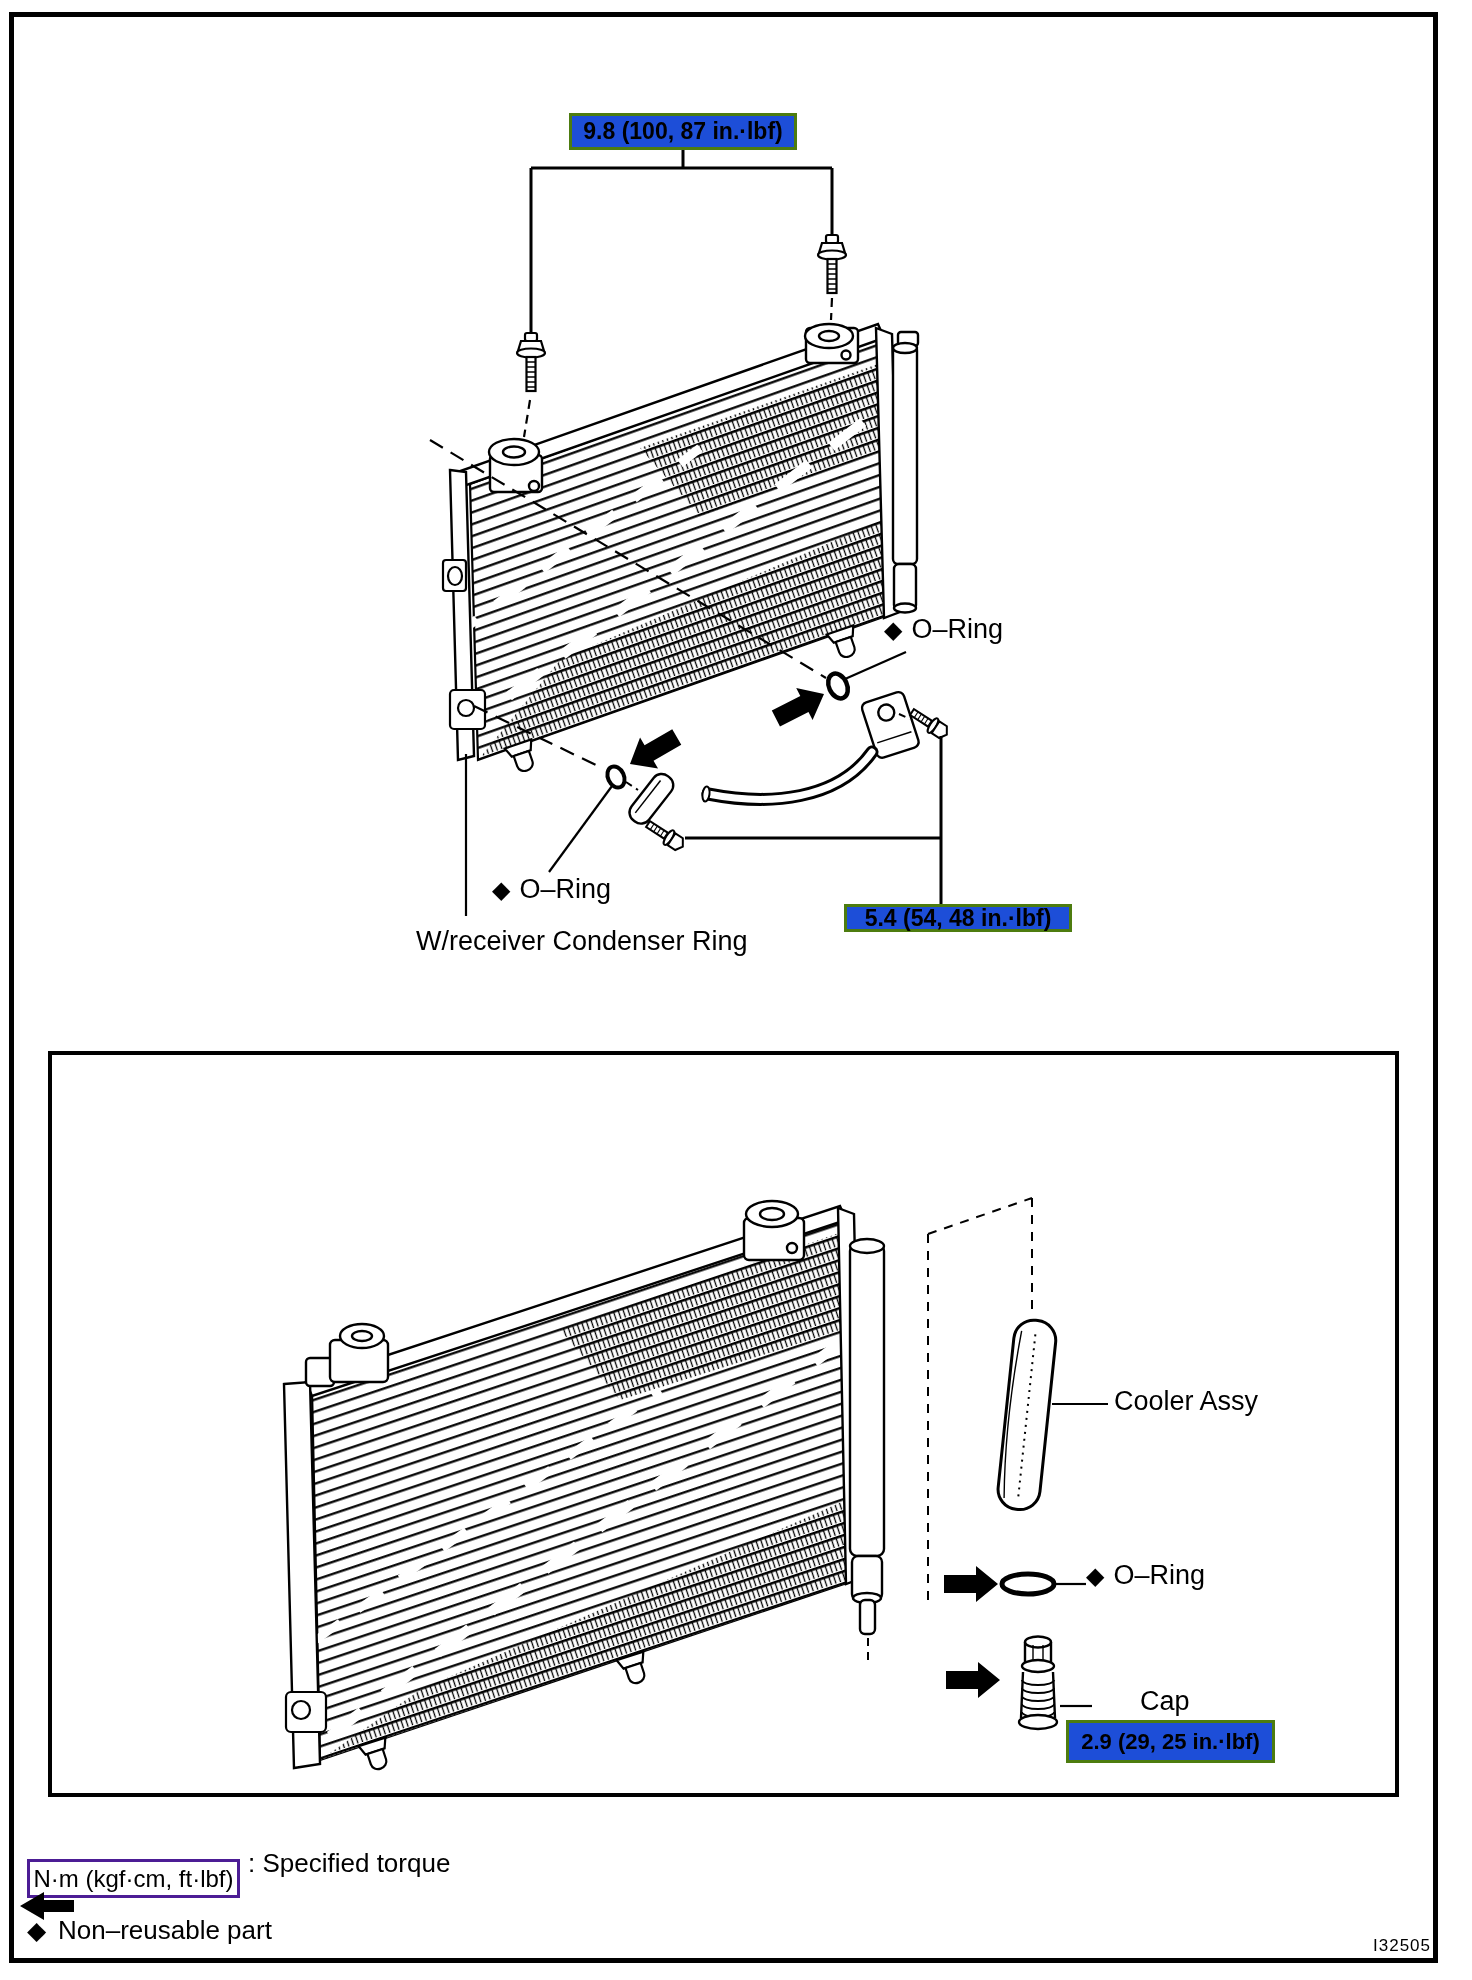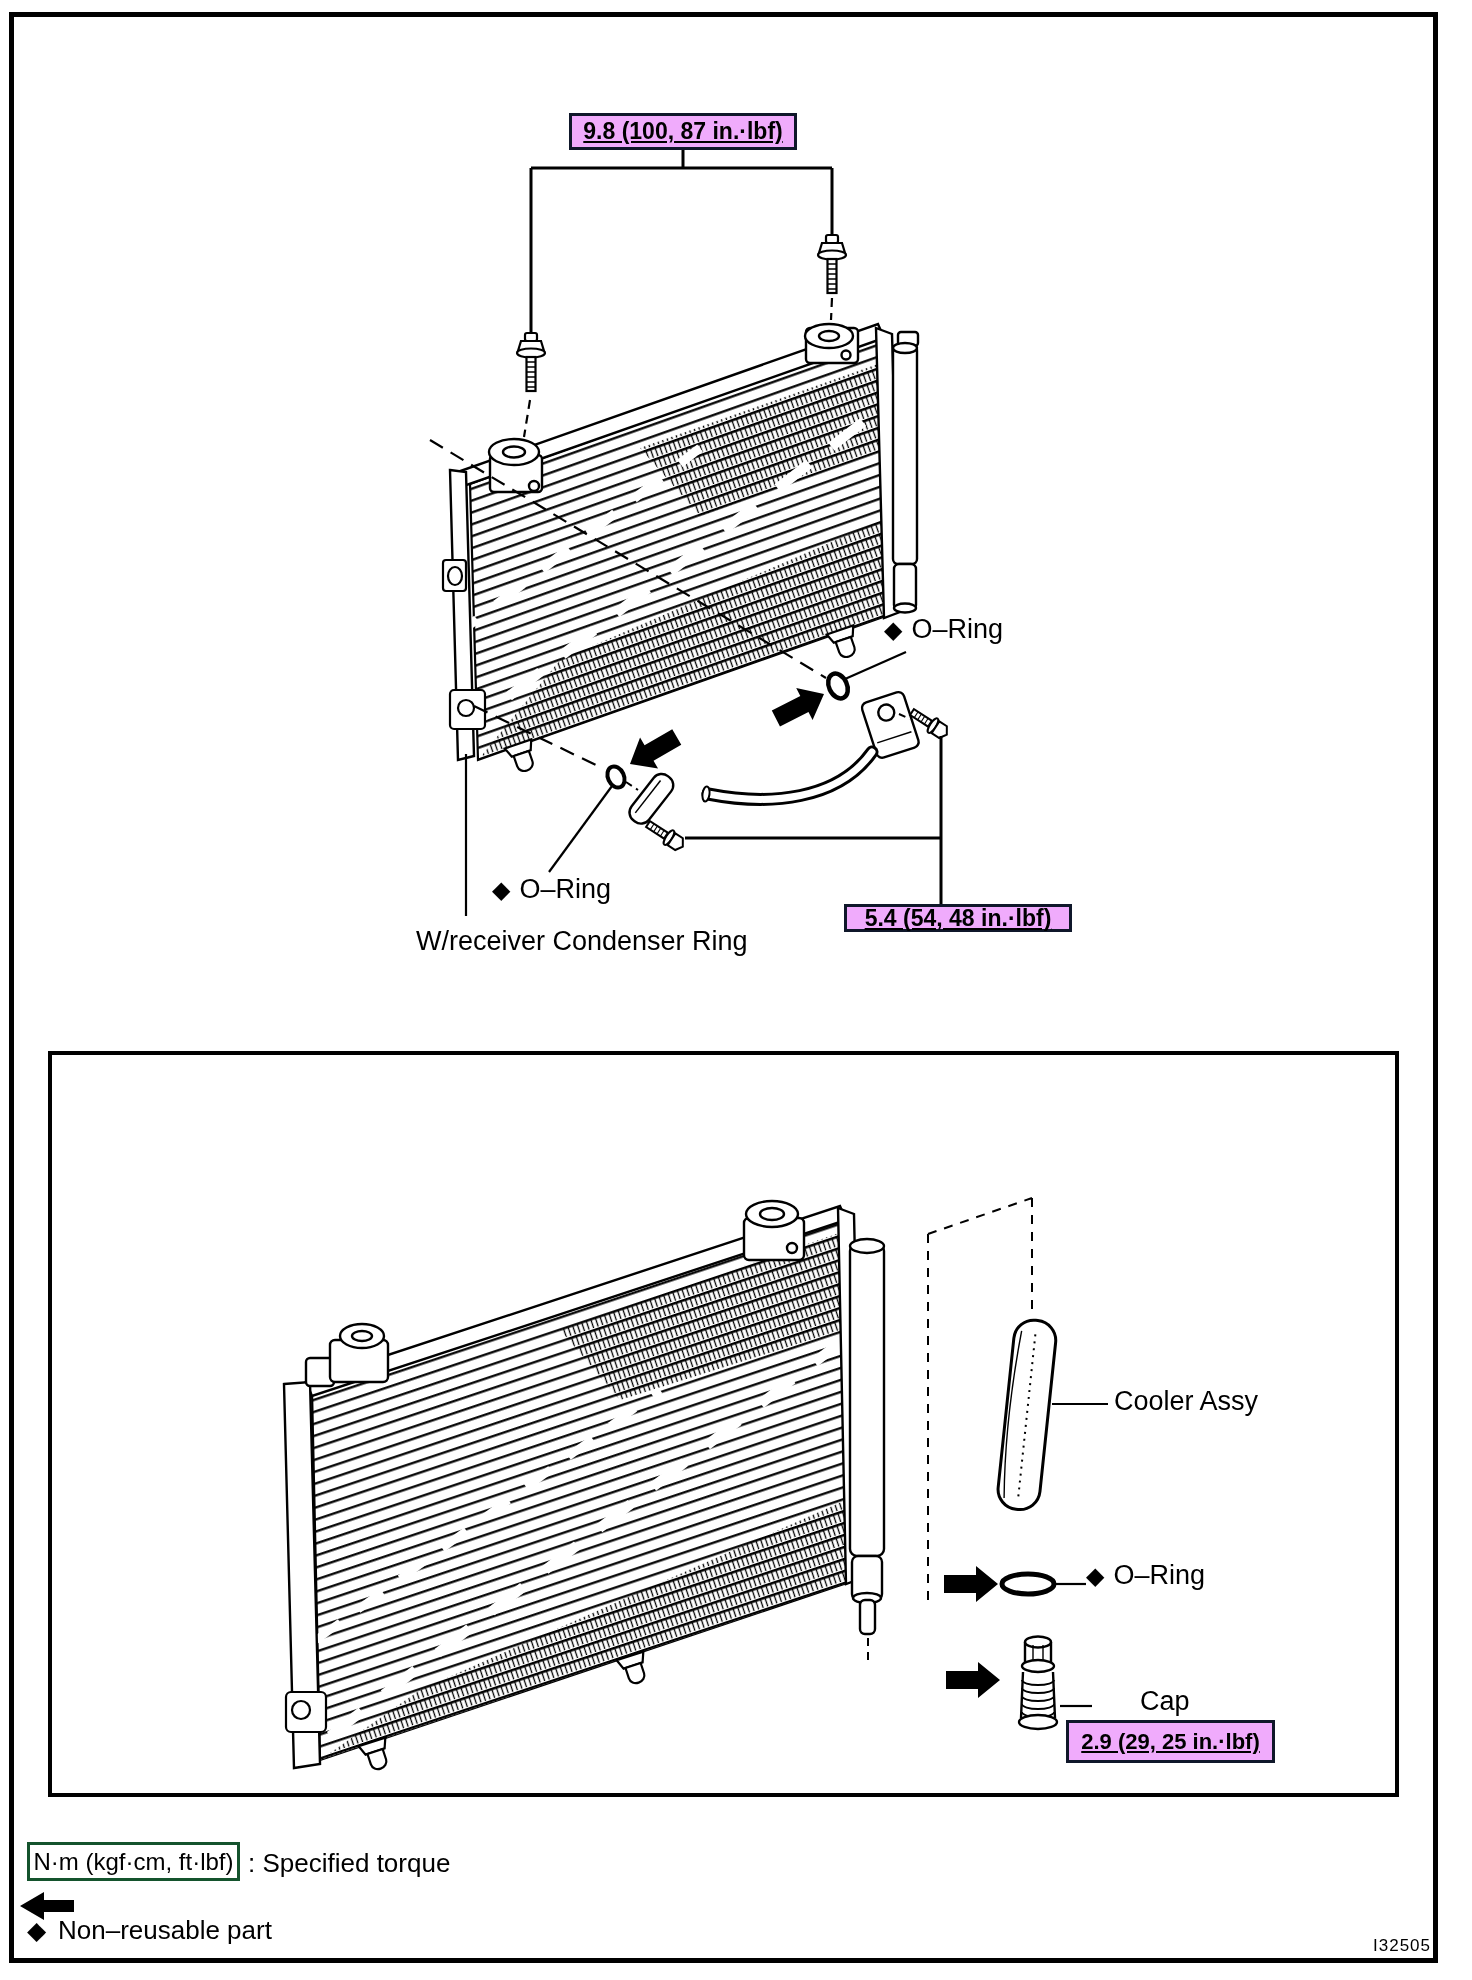--- a/index.html
+++ b/index.html
@@ -11,29 +11,29 @@
     position:absolute;left:9px;top:12px;width:1429px;height:1951px;
     border:5px solid #000;box-sizing:border-box;
   }
   .art{position:absolute;left:0;top:0;}
   .label{
     position:absolute;white-space:nowrap;font-size:27px;line-height:1.15;
     display:flex;align-items:center;gap:9px;
   }
   .label .dia{font-size:24px;line-height:1;}
   .torque{
-    position:absolute;border:3px solid #0f172a;background:#f0abfc;box-sizing:border-box;
+    position:absolute;border:3px solid #4d7c0f;background:#1d4ed8;box-sizing:border-box;
     display:flex;align-items:center;justify-content:center;
-    font-weight:bold;font-size:23px;white-space:nowrap;text-decoration:underline;
+    font-weight:bold;font-size:23px;white-space:nowrap;
   }
   .legend-text{position:absolute;white-space:nowrap;font-size:26px;}
   .legend-box{
-    position:absolute;border:3px solid #14532d;background:#fff;box-sizing:border-box;
+    position:absolute;border:3px solid #4c1d95;background:#fff;box-sizing:border-box;
     display:flex;align-items:center;justify-content:center;
-    font-size:24px;white-space:nowrap;
+    font-size:24px;white-space:nowrap;margin-top:17px;
   }
   .fig-code{position:absolute;font-size:17px;letter-spacing:1px;}
 </style>
 </head>
 <body>
 
 <div class="page">
   <div class="page-border"></div>
 
   <svg class="art" width="1472" height="1980" viewBox="0 0 1472 1980">

